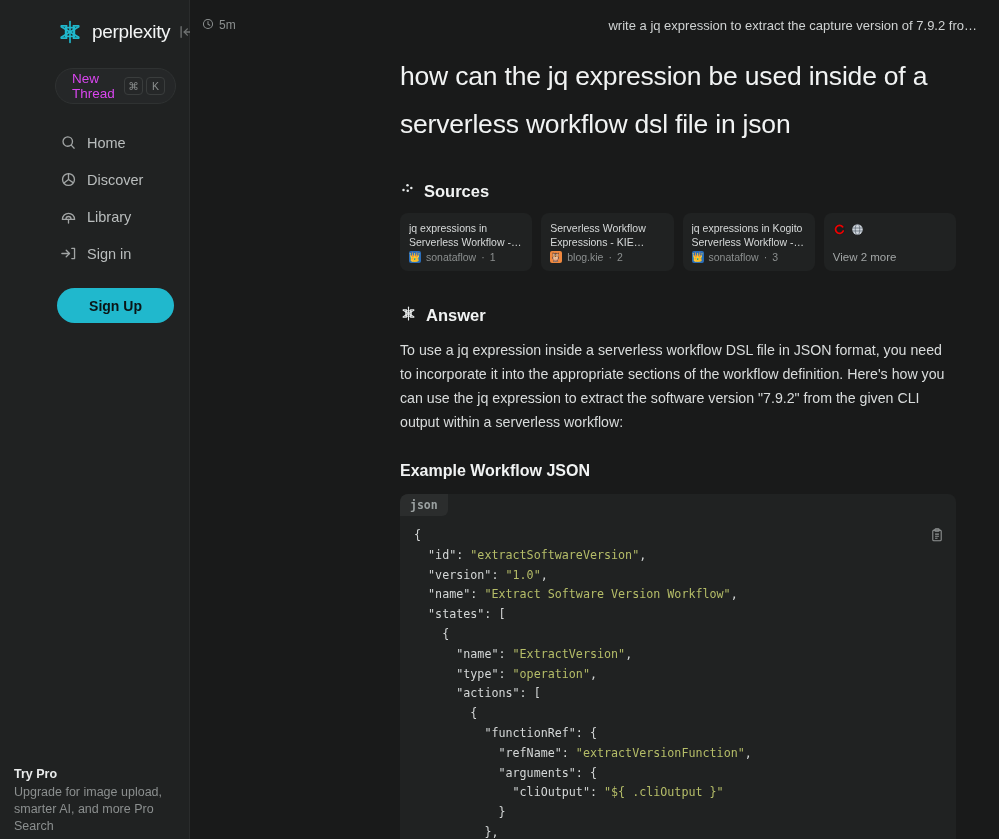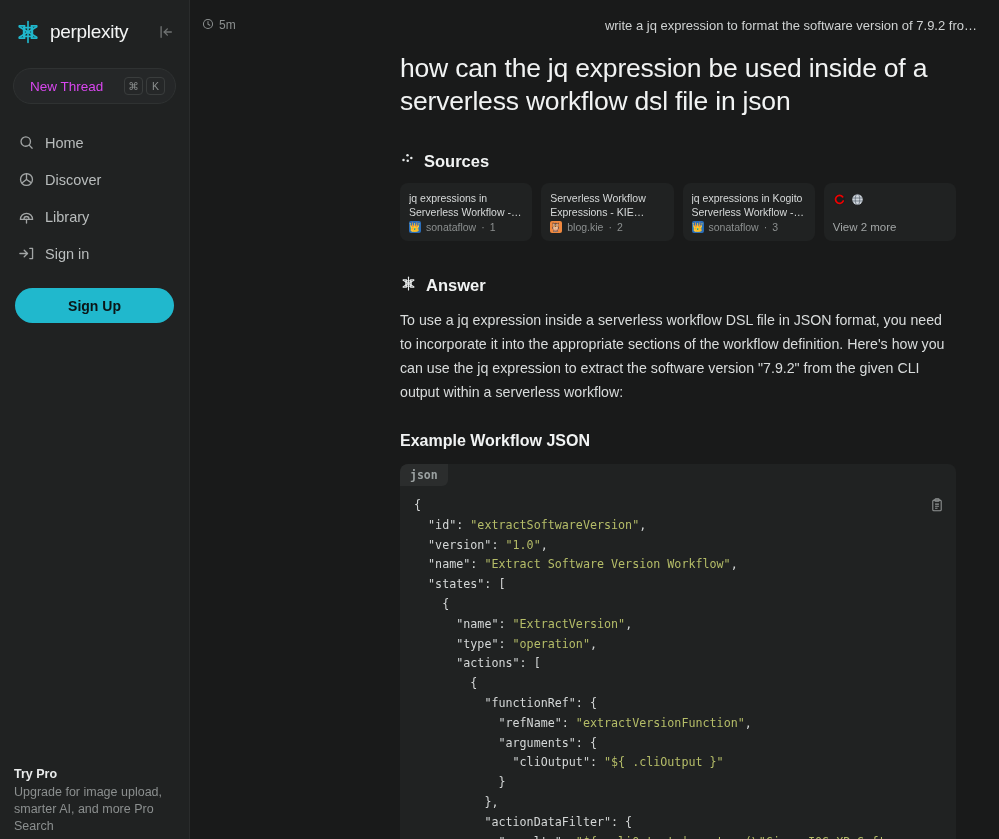--- a/index.html
+++ b/index.html
@@ -12,20 +12,21 @@
   body { display: flex; }
 
   
   #sidebar {
     width: 190px; height: 839px;
     background: #202222;
     border-right: 1px solid #2a2c2c;
     display: flex; flex-direction: column;
     flex: 0 0 190px;
     position: relative;
+    padding-left: 42px;
   }
   .brand-row {
     display: flex; align-items: center; gap: 8px;
     padding: 18px 14px 0 14px;
   }
   .brand-logo { width: 28px; height: 28px; flex: 0 0 28px; }
   .brand-name {
     color: #f3f5f5; font-size: 19px; letter-spacing: -0.3px;
     font-weight: 400; flex: 1;
   }
@@ -97,21 +98,21 @@
     max-width: 420px; overflow: hidden;
     white-space: nowrap; text-overflow: ellipsis;
   }
 
   .content {
     padding: 0 24px 0 0;
     margin-left: 210px;
     width: 580px;
   }
   .q-title {
-    color: #f1f3f3; font-size: 26.5px; line-height: 33px;
+    color: #f1f3f3; font-size: 26.5px; line-height: 48px;
     font-weight: 400; letter-spacing: -0.2px;
     margin-top: 6px;
   }
 
   .sec-head {
     display: flex; align-items: center; gap: 9px;
     margin-top: 34px; margin-bottom: 12px;
   }
   .sec-head-label { color: #f1f3f3; font-size: 16.5px; font-weight: 600; }
 
@@ -275,21 +276,21 @@
       <span>
         <svg viewBox="0 0 14 14" width="12" height="12">
             <g stroke="#8b8f8f" stroke-width="1.2" fill="none" stroke-linecap="round">
               <circle cx="7" cy="7" r="5.3"></circle>
               <path d="M7 4.1 V7.2 L9.1 8.5"></path>
             </g>
           </svg>
       </span>
       <span>5m</span>
     </div>
-    <div class="topbar-title">write a jq expression to format the software version of 7.9.2 fro…</div>
+    <div class="topbar-title">write a jq expression to extract the capture version of 7.9.2 fro…</div>
   </div>
 
   <div class="content">
 
     <div class="q-title">how can the jq expression be used inside of a serverless workflow dsl file in json</div>
 
     <div class="sec-head">
       <span>
         <svg viewBox="0 0 18 18" width="15" height="15">
             <g fill="#e6e9e9">

